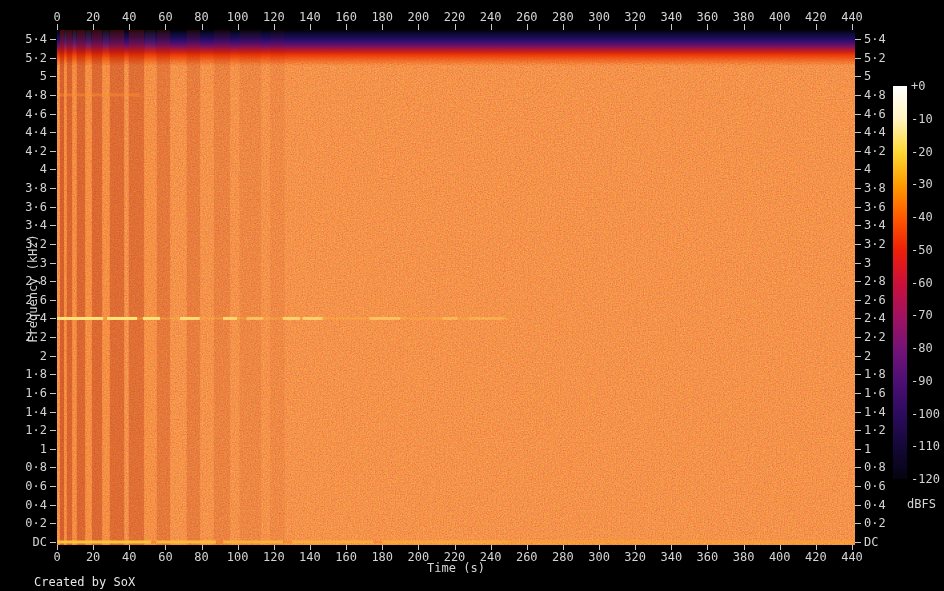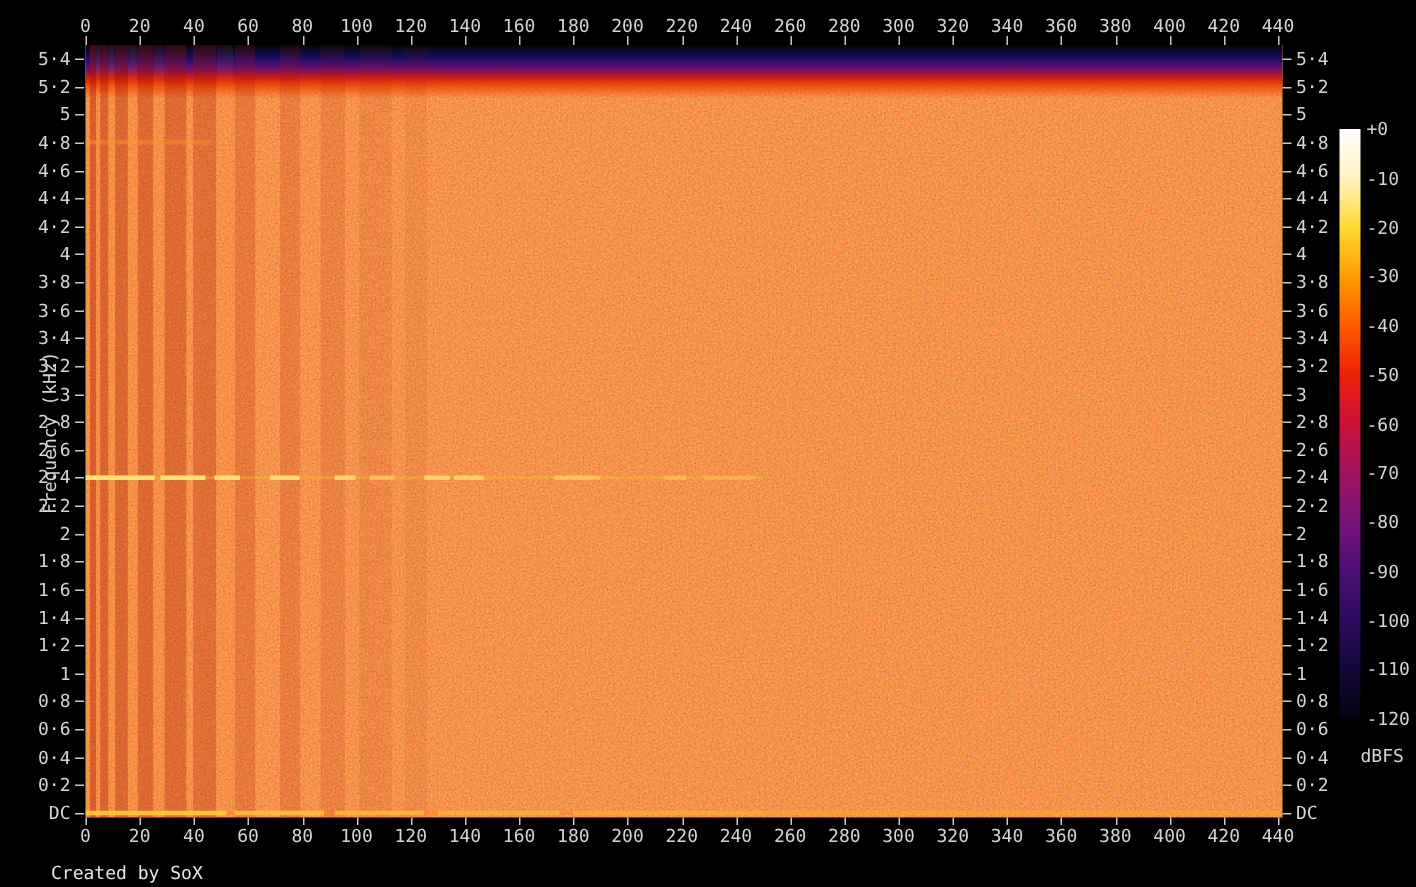--- a/index.html
+++ b/index.html
@@ -85,20 +85,21 @@
         <rect x="166.22727272727272" y="510.5" width="59.625" height="3" fill="#ffc73c" opacity="0.65"></rect>
         <rect x="234.88636363636365" y="510.5" width="81.30681818181819" height="3" fill="#ffc73c" opacity="0.55"></rect>
         <rect x="325.22727272727275" y="510.5" width="126.47727272727273" height="3" fill="#ffc73c" opacity="0.45"></rect>
         <rect x="451.7045454545455" y="510.5" width="345.10227272727275" height="3" fill="#ffc73c" opacity="0.3"></rect>
       </g>
   </svg>
 
   <div id="colorbar" style="background: linear-gradient(rgb(255, 255, 255), rgb(255, 243, 192), rgb(255, 217, 53), rgb(255, 156, 0), rgb(255, 90, 0), rgb(238, 32, 8), rgb(204, 16, 56), rgb(162, 18, 96), rgb(118, 19, 120), rgb(77, 15, 116), rgb(45, 11, 94), rgb(20, 8, 56), rgb(5, 3, 16));"></div>
   <div class="lbl" id="colorbar-unit" style="left:907px;top:497px;">dBFS</div>
 
+  <div id="time-axis-title" class="lbl">Time (s)</div>
   <div id="freq-axis-title" class="lbl">Frequency (kHz)</div>
 
   <div id="ticks-layer">
       <div class="tlab" style="left: 37px; top: 10px;">0</div>
       <div class="tickh" style="left: 57px; top: 24px; height: 6px;"></div>
       <div class="tickh" style="left: 57px; top: 545px; height: 5px;"></div>
       <div class="tlab" style="left: 37px; top: 550px;">0</div>
       <div class="tlab" style="left: 73.1364px; top: 10px;">20</div>
       <div class="tickh" style="left: 93.1364px; top: 24px; height: 6px;"></div>
       <div class="tickh" style="left: 93.1364px; top: 545px; height: 5px;"></div>

